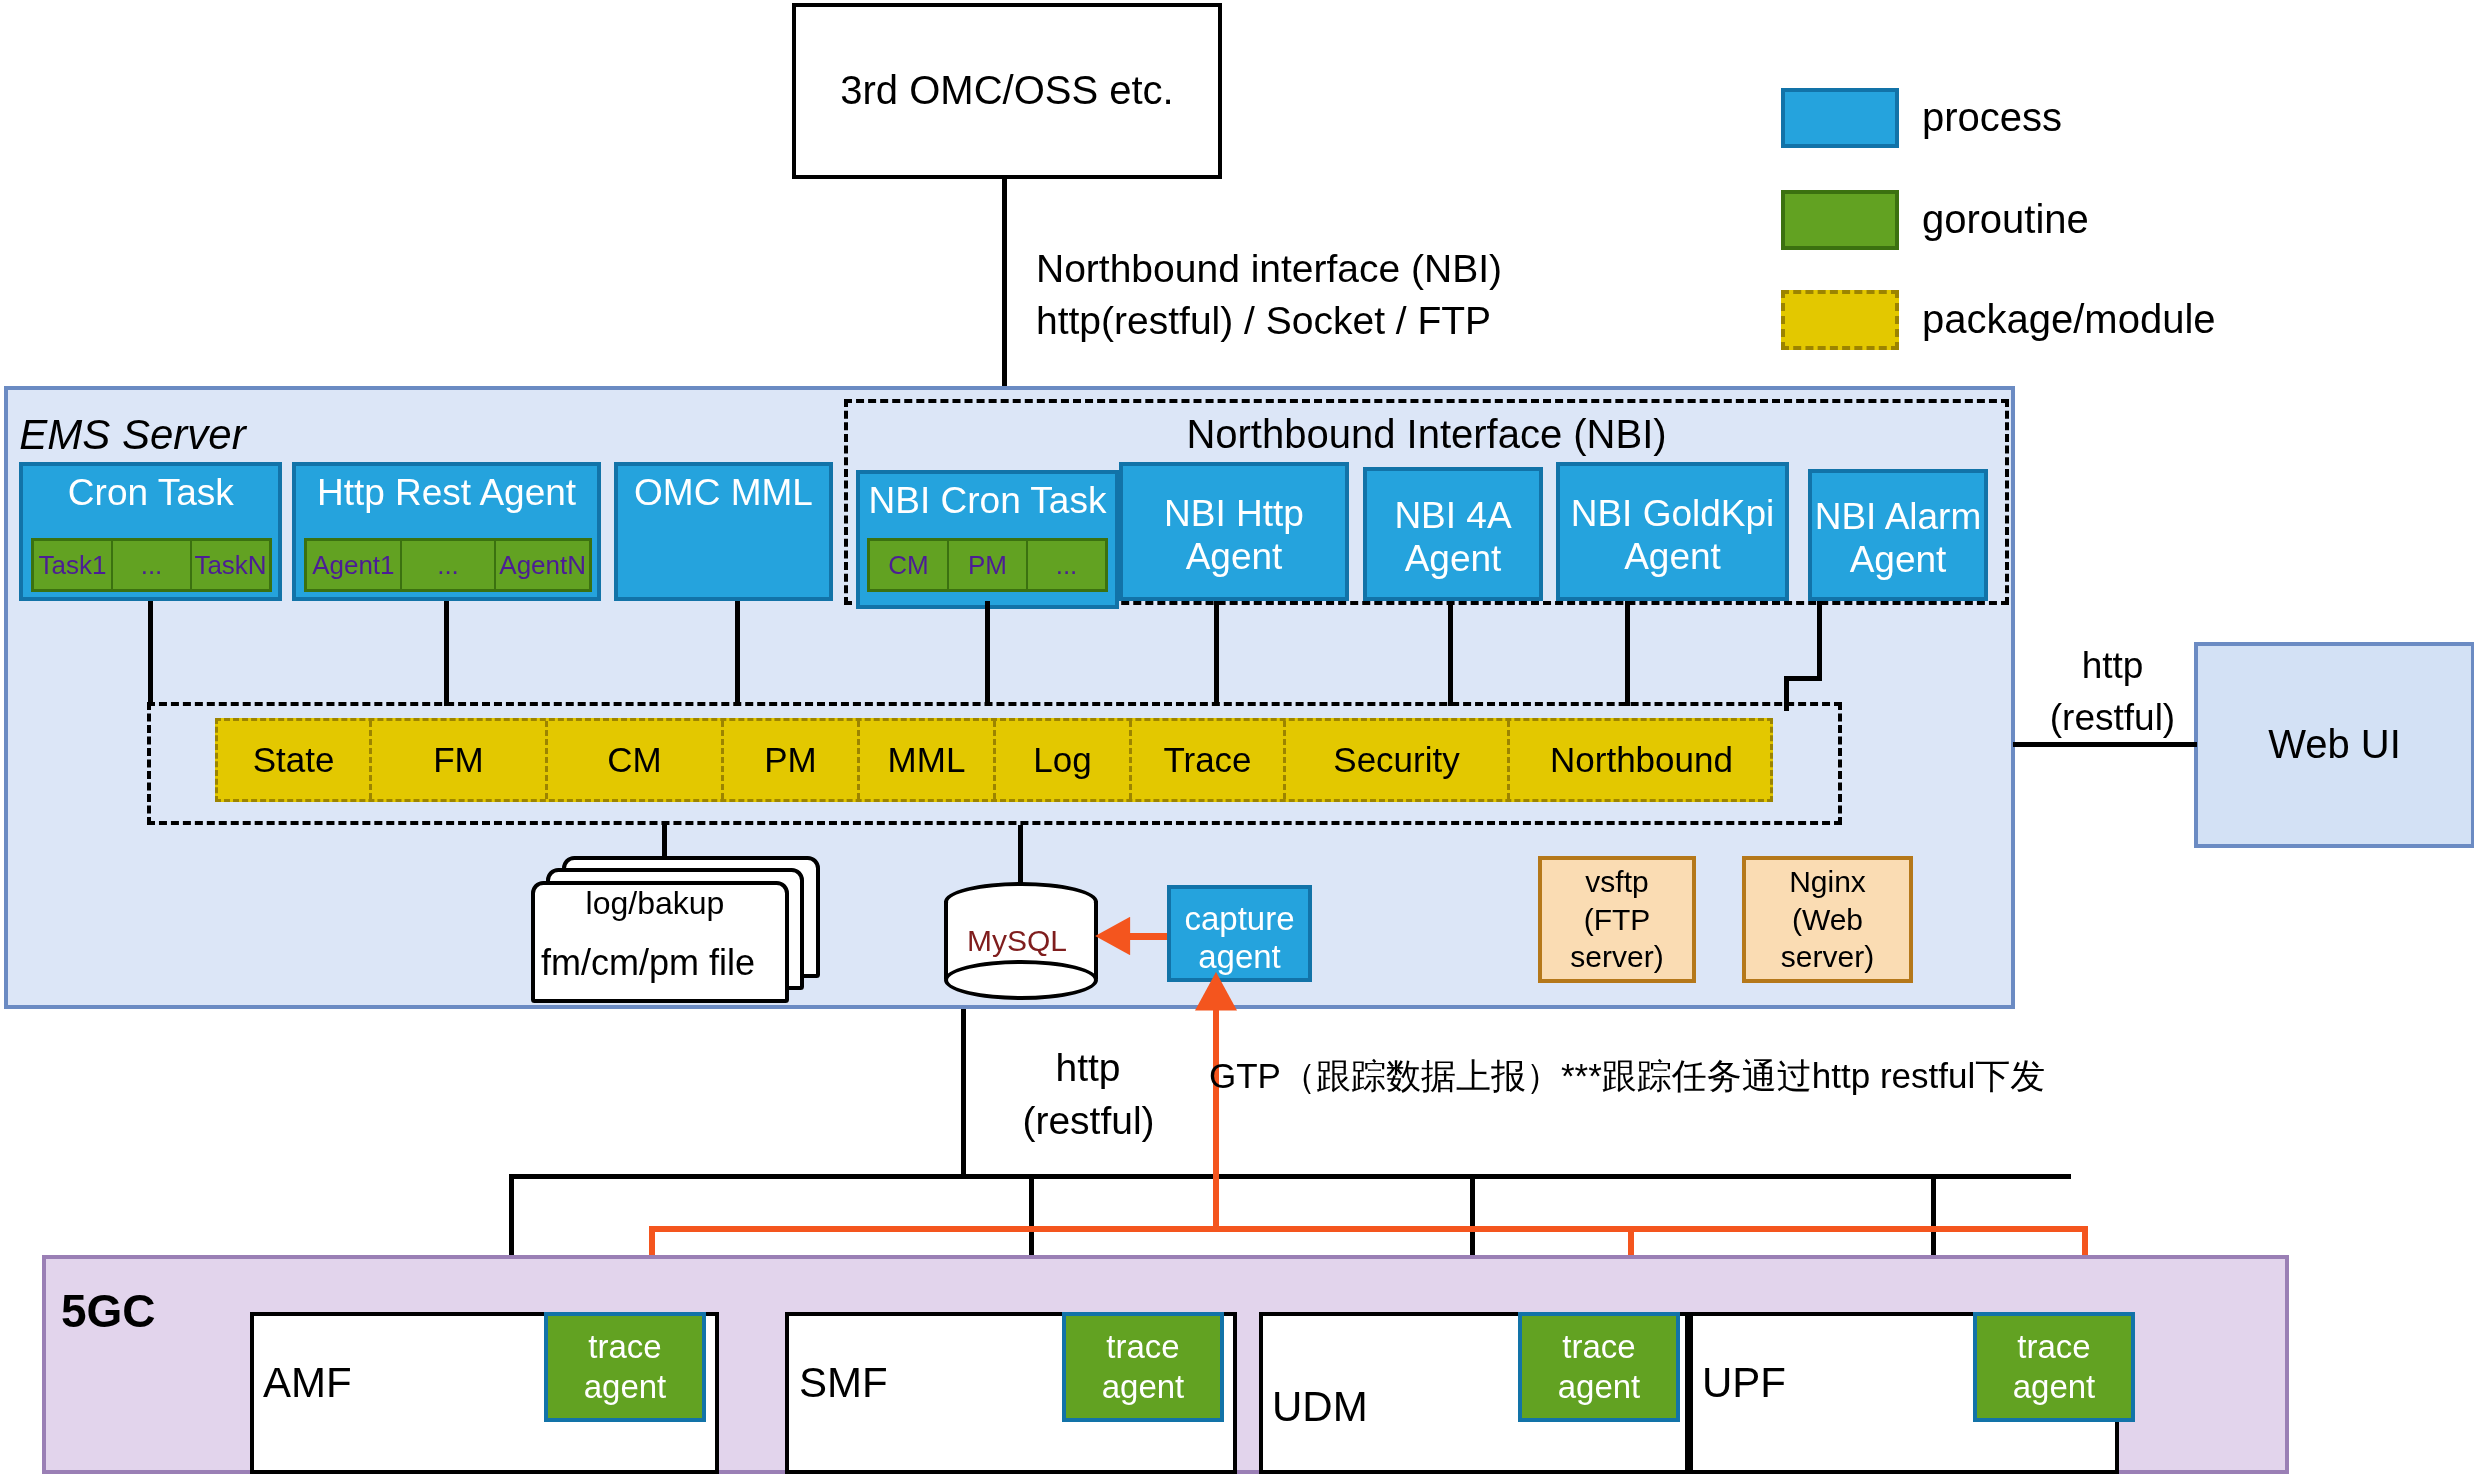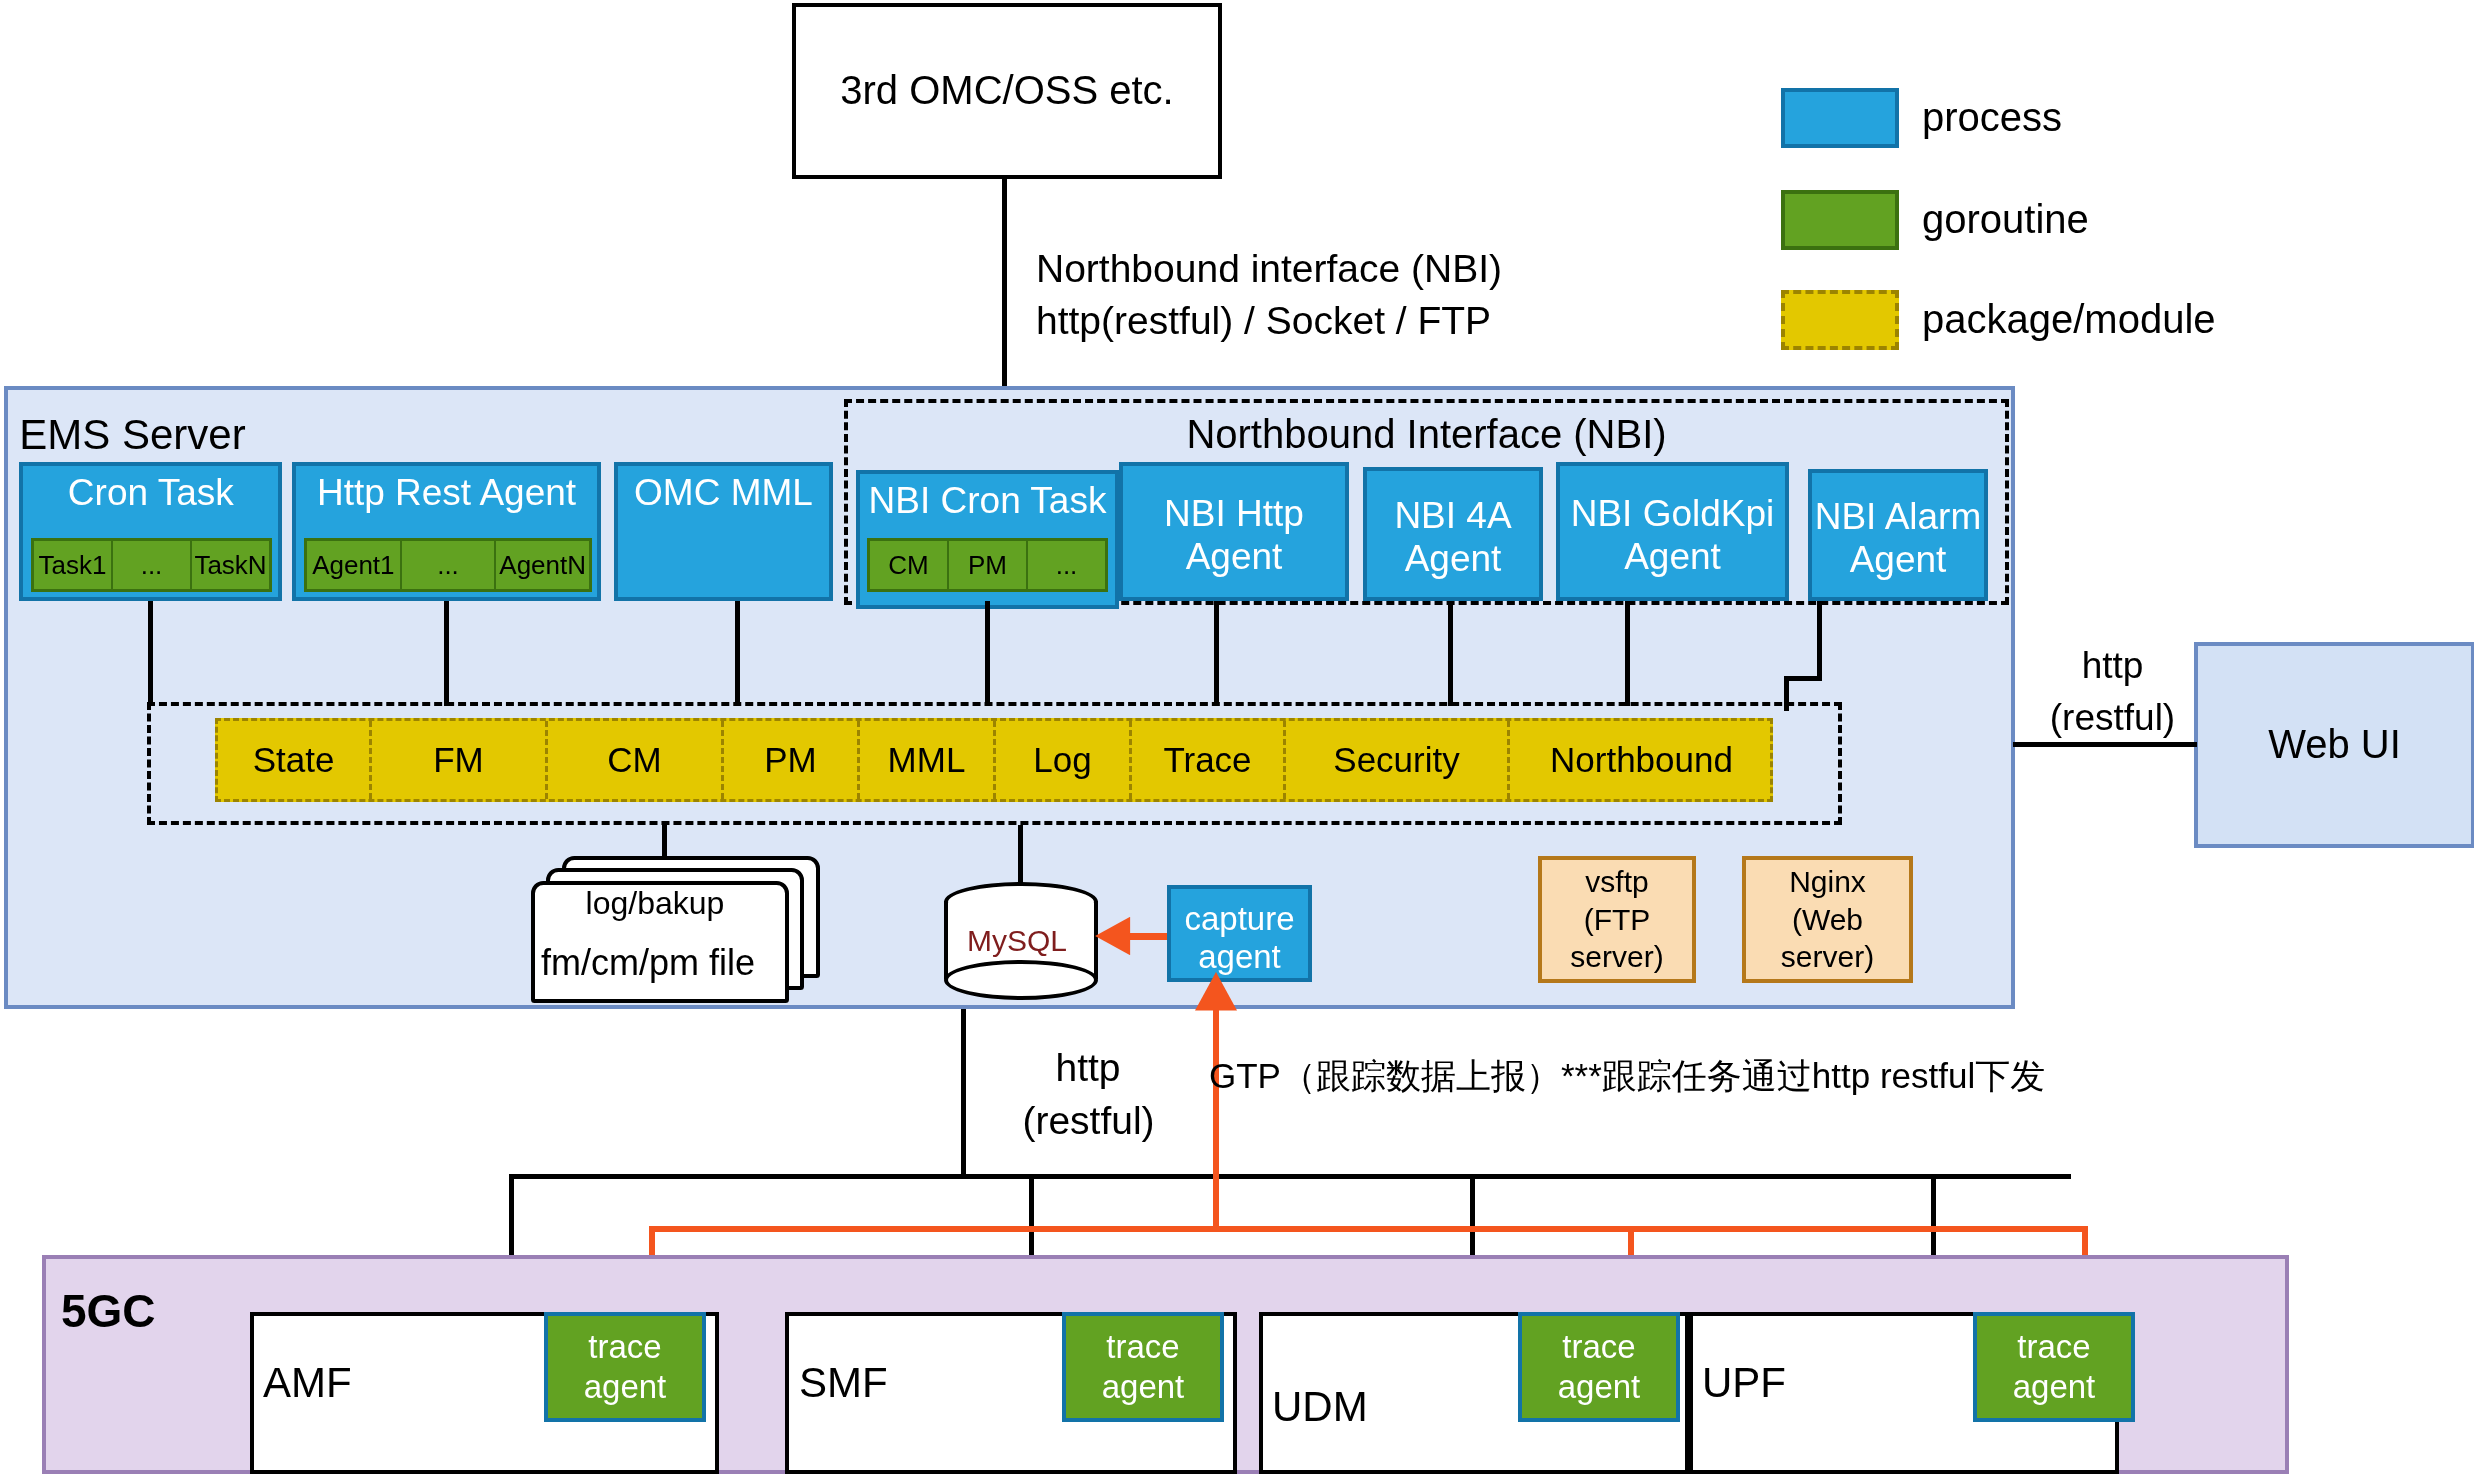--- a/index.html
+++ b/index.html
@@ -18,21 +18,21 @@
   
   .ems-panel{background:#dce6f7;border:4.4px solid #6b8bc3;}
   .webui-box{background:#d3e1f5;border:4.4px solid #6b8bc3;}
 
   
   .proc{background:#25a3dd;border:4.4px solid #1273a8;color:#ffffff;}
   .proc .plabel{position:absolute;left:0;right:0;top:0;display:flex;align-items:center;
                 justify-content:center;text-align:center;color:#fff;line-height:1.15;}
   .goro-strip{position:absolute;display:flex;border:3.5px solid #3b7110;background:#62a222;box-sizing:border-box;}
   .goro-strip > div{flex:1 1 0;border-right:2.6px solid #3b7110;display:flex;align-items:center;
-                    justify-content:center;color:#000000;box-sizing:border-box;overflow:hidden;}
+                    justify-content:center;color:#4c1d95;box-sizing:border-box;overflow:hidden;}
   .goro-strip > div:last-child{border-right:none;}
   .trace-agent{background:#62a222;border:4.4px solid #1273a8;color:#ffffff;
                display:flex;align-items:center;justify-content:center;text-align:center;line-height:1.2;}
 
   
   .modbar{display:flex;background:#e3c800;border:3.5px dashed #9c8400;box-sizing:border-box;}
   .modbar > div{flex:0 0 auto;border-right:3.5px dashed #9c8400;display:flex;align-items:center;
                 justify-content:center;color:#000;box-sizing:border-box;}
   .modbar > div:last-child{border-right:none;}
 
@@ -89,21 +89,21 @@
 
   <div class="abs whitebox" style="left:792px;top:2.6px;width:430px;height:176px;"></div>
   <div class="txt" style="left:792px;top:2.6px;width:430px;height:176px;font-size:40px;">3rd OMC/OSS etc.</div>
 
   <div class="ln" style="left:1002px;top:178px;width:5.3px;height:225px;"></div>
 
   <div class="txt" style="left:1036px;top:246px;width:614px;height:105px;justify-content:flex-start;align-items:flex-start;font-size:39px;text-align:left;"><span>Northbound interface (NBI)</span></div>
   <div class="txt" style="left:1036px;top:298px;width:614px;height:105px;justify-content:flex-start;align-items:flex-start;font-size:39px;text-align:left;"><span>http(restful) / Socket / FTP</span></div>
 
   <div class="abs ems-panel" style="left:3.5px;top:386px;width:2011px;height:623px;"></div>
-  <div class="txt" style="left:19.3px;top:404px;width:369px;height:61px;justify-content:flex-start;font-size:42px;">EMS Server</div>
+  <div class="txt" style="left:19.3px;top:404px;width:369px;height:61px;justify-content:flex-start;font-size:42px;font-style:italic;">EMS Server</div>
 
   <div class="abs dashbox" style="left:844px;top:399px;width:1165px;height:206px;"></div>
   <div class="txt" style="left:844px;top:405px;width:1165px;height:60px;font-size:40px;">Northbound Interface (NBI)</div>
 
   <div class="abs proc" style="left:19.3px;top:462px;width:263px;height:139px;">
     <div class="plabel" style="height:54px;font-size:37px;">Cron Task</div>
   </div>
   <div class="goro-strip" style="left:31px;top:538px;width:241px;height:54px;font-size:26px;">
     <div>Task1</div>
     <div>...</div>

